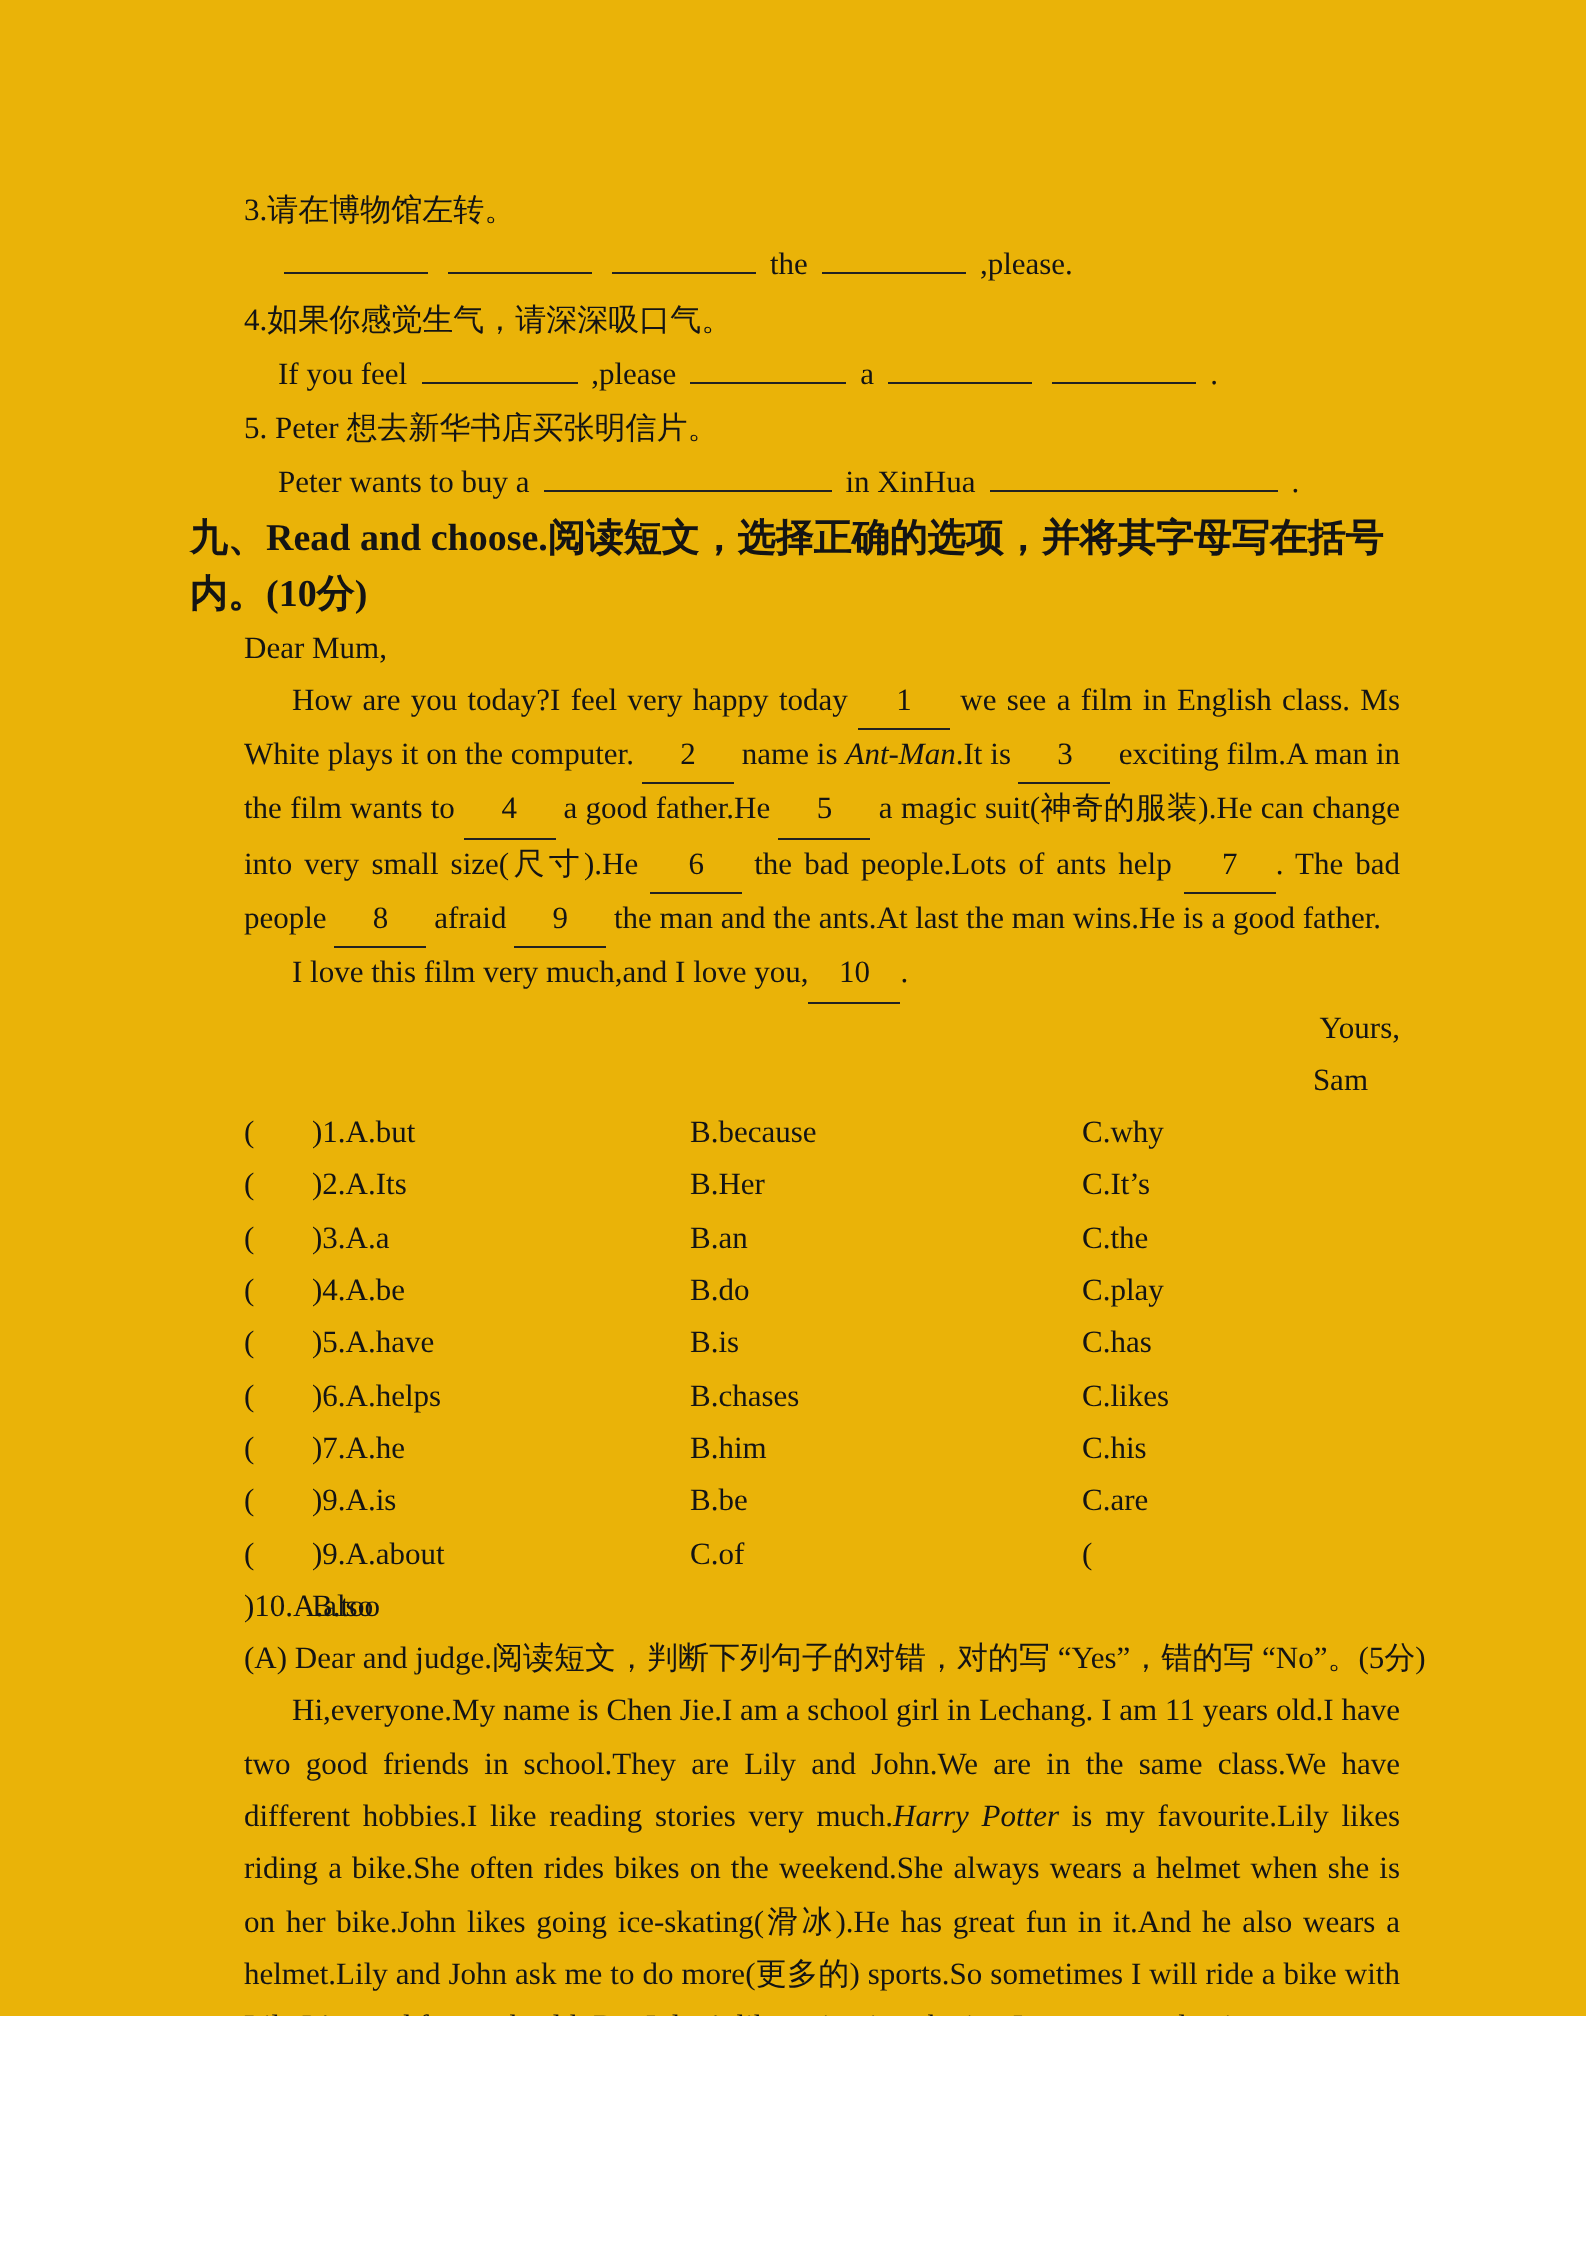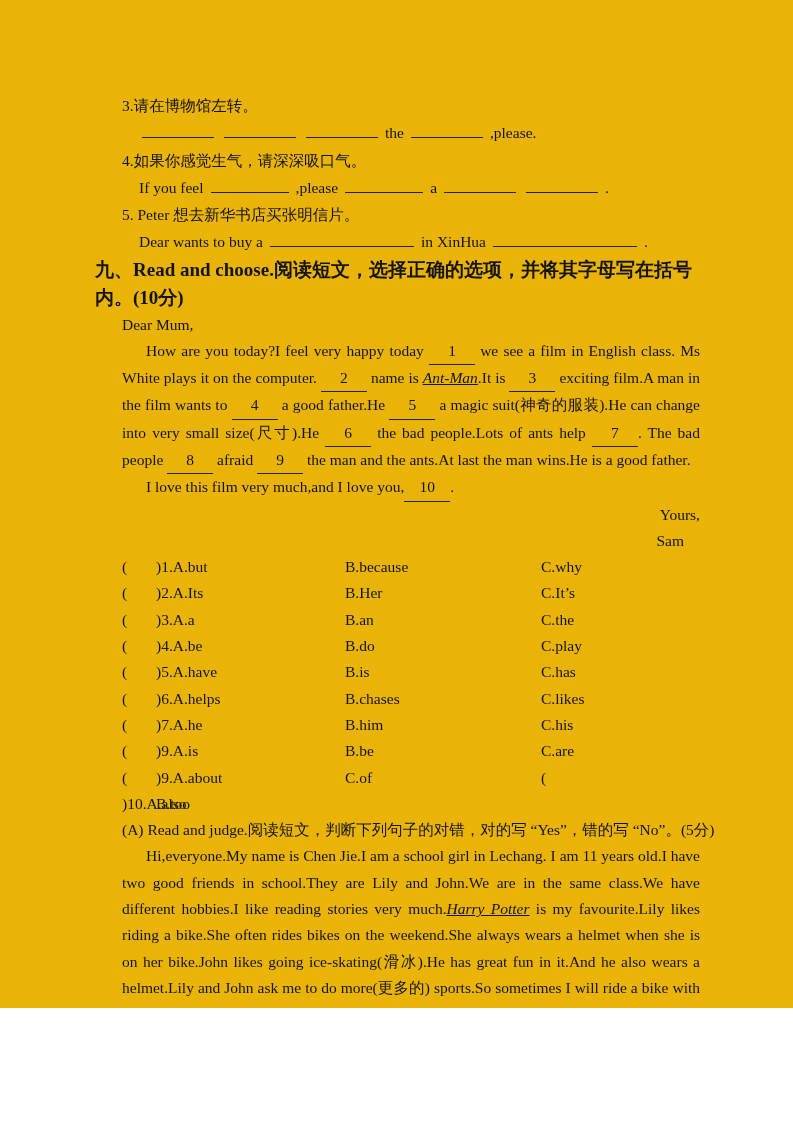--- a/index.html
+++ b/index.html
@@ -34,21 +34,21 @@
     line-height: 26.3px;
   }
   .indent { text-indent: 24px; }
   .num-blank {
     display: inline-block;
     width: 46px;
     text-align: center;
     border-bottom: 1px solid #222;
     text-indent: 0;
   }
-  .italic { font-style: italic; text-decoration: underline; }
+  .italic { font-style: italic; }
   .sign { text-align: right; line-height: 26.3px; }
   .sign-name { padding-right: 16px; }
   .choices {
     margin-left: 27px;
     display: grid;
     grid-template-columns: 34px 189px 196px 1fr;
     line-height: 26.3px;
   }
   .part-line { margin-left: 27px; line-height: 26.3px; white-space: nowrap; }
   .question { margin-left: 27px; margin-top: 9px; line-height: 26.3px; }
@@ -63,21 +63,21 @@
     <div data-name="translation-item-3">
       <p class="prompt" data-name="chinese-prompt">3.请在博物馆左转。</p>
       <p class="answer-line" data-name="answer-line"><span class="fill-blank blank-short" data-name="blank-line"></span><span class="fill-blank blank-short" data-name="blank-line"></span><span class="fill-blank blank-short" data-name="blank-line"></span><span data-name="text-run">the</span><span class="fill-blank blank-short" data-name="blank-line"></span><span data-name="text-run">,please.</span></p>
     </div>
     <div data-name="translation-item-4">
       <p class="prompt" data-name="chinese-prompt">4.如果你感觉生气，请深深吸口气。</p>
       <p class="answer-line" data-name="answer-line"><span data-name="text-run">If you feel</span><span class="fill-blank blank-mid" data-name="blank-line"></span><span data-name="text-run">,please</span><span class="fill-blank blank-mid" data-name="blank-line"></span><span data-name="text-run">a</span><span class="fill-blank blank-short" data-name="blank-line"></span><span class="fill-blank blank-short" data-name="blank-line"></span><span data-name="text-run">.</span></p>
     </div>
     <div data-name="translation-item-5">
       <p class="prompt" data-name="chinese-prompt">5. Peter 想去新华书店买张明信片。</p>
-      <p class="answer-line" data-name="answer-line"><span data-name="text-run">Dear wants to buy a</span><span class="fill-blank blank-long" data-name="blank-line"></span><span data-name="text-run">in XinHua</span><span class="fill-blank blank-long" data-name="blank-line"></span><span data-name="text-run">.</span></p>
+      <p class="answer-line" data-name="answer-line"><span data-name="text-run">Peter wants to buy a</span><span class="fill-blank blank-long" data-name="blank-line"></span><span data-name="text-run">in XinHua</span><span class="fill-blank blank-long" data-name="blank-line"></span><span data-name="text-run">.</span></p>
     </div>
   </section>
 
   <section data-name="section-9-read-and-choose">
     <h2 class="sec-heading" data-name="section9-heading"><span data-name="section9-heading-number">九、</span><span data-name="section9-heading-title">Read and choose.</span><span data-name="section9-heading-desc">阅读短文，选择正确的选项，并将其字母写在括号内。(10分)</span></h2>
 
     <p class="salutation" data-name="letter-salutation">Dear Mum,</p>
     <p class="passage indent" data-name="cloze-passage"><span data-name="text-run">How are you today?I feel very happy today </span><span class="num-blank" data-name="numbered-blank">1</span><span data-name="text-run"> we see a film in English class. Ms White plays it on the computer. </span><span class="num-blank" data-name="numbered-blank">2</span><span data-name="text-run"> name is </span><span class="italic" data-name="italic-title">Ant-Man</span><span data-name="text-run">.It is </span><span class="num-blank" data-name="numbered-blank">3</span><span data-name="text-run"> exciting film.A man in the film wants to </span><span class="num-blank" data-name="numbered-blank">4</span><span data-name="text-run"> a good father.He </span><span class="num-blank" data-name="numbered-blank">5</span><span data-name="text-run"> a magic suit(神奇的服装).He can change into very small size(尺寸).He </span><span class="num-blank" data-name="numbered-blank">6</span><span data-name="text-run"> the bad people.Lots of ants help </span><span class="num-blank" data-name="numbered-blank">7</span><span data-name="text-run">. The bad people </span><span class="num-blank" data-name="numbered-blank">8</span><span data-name="text-run"> afraid </span><span class="num-blank" data-name="numbered-blank">9</span><span data-name="text-run"> the man and the ants.At last the man wins.He is a good father.</span></p>
     <p class="passage indent" data-name="cloze-closing-line"><span data-name="text-run">I love this film very much,and I love you,</span><span class="num-blank" data-name="numbered-blank">10</span><span data-name="text-run">.</span></p>
     <p class="sign" data-name="letter-closing-yours">Yours,</p>
@@ -120,19 +120,19 @@
         <span data-name="choice-option-a">)9.A.about</span>
         <span data-name="choice-option-c">C.of</span>
         <span data-name="choice-parenthesis">(</span>
         <span data-name="choice-option-a">)10.A.also</span>
         <span data-name="choice-option-b">B.too</span>
       </div>
   </section>
 
   <section data-name="section-10-reading">
 
-    <p class="part-line" data-name="part-a-instructions">(A) Read and judge.阅读短文，判断下列句子的对错，对的写 “Yes”，错的写 “No”。(5分)</p>
+    <p class="part-line" data-name="part-a-instructions">(A) Dear and judge.阅读短文，判断下列句子的对错，对的写 “Yes”，错的写 “No”。(5分)</p>
     <p class="passage indent" data-name="reading-passage"><span data-name="text-run">Hi,everyone.My name is Chen Jie.I am a school girl in Lechang. I am 11 years old.I have two good friends in school.They are Lily and John.We are in the same class.We have different hobbies.I like reading stories very much.</span><span class="italic" data-name="italic-title">Harry Potter</span><span data-name="text-run"> is my favourite.Lily likes riding a bike.She often rides bikes on the weekend.She always wears a helmet when she is on her bike.John likes going ice-skating(滑冰).He has great fun in it.And he also wears a helmet.Lily and John ask me to do more(更多的) sports.So sometimes I will ride a bike with Lily.It’s good for my health.But I don’t like going ice-skating.I am not good at it.</span></p>
 
     <p class="question" data-name="judge-question-1"><span class="q-paren" data-name="answer-parenthesis">(</span><span data-name="judge-question-text">)1.Lily,John and I are classmates(同学).</span></p>
   </section>
 
 </div>
 
 </body></html>

